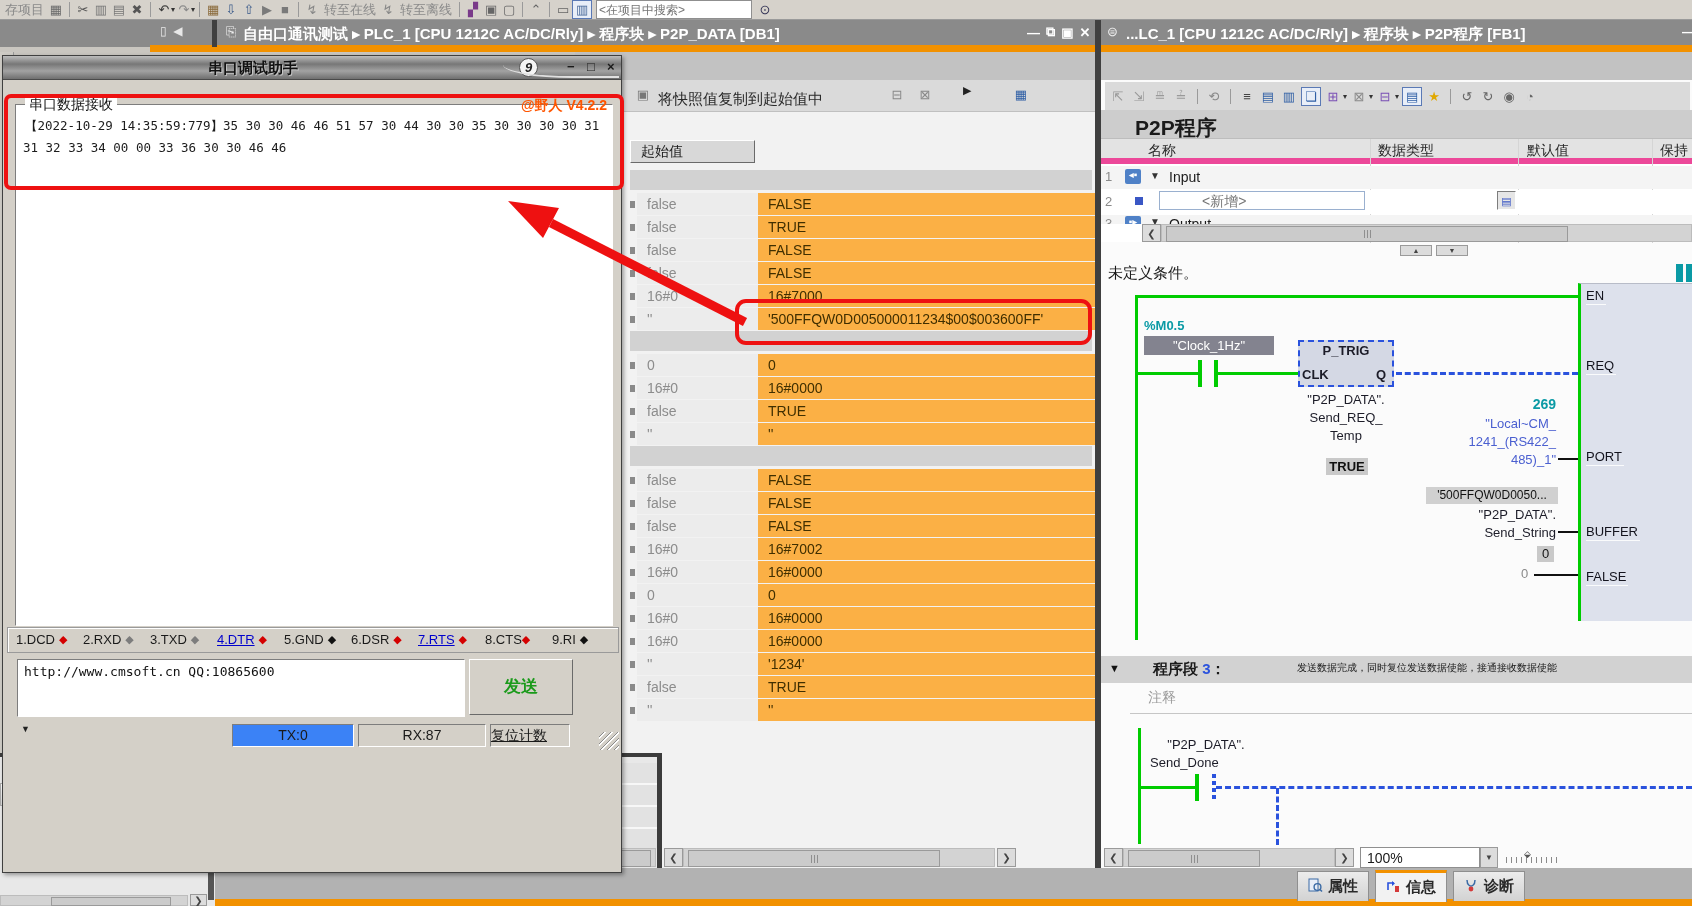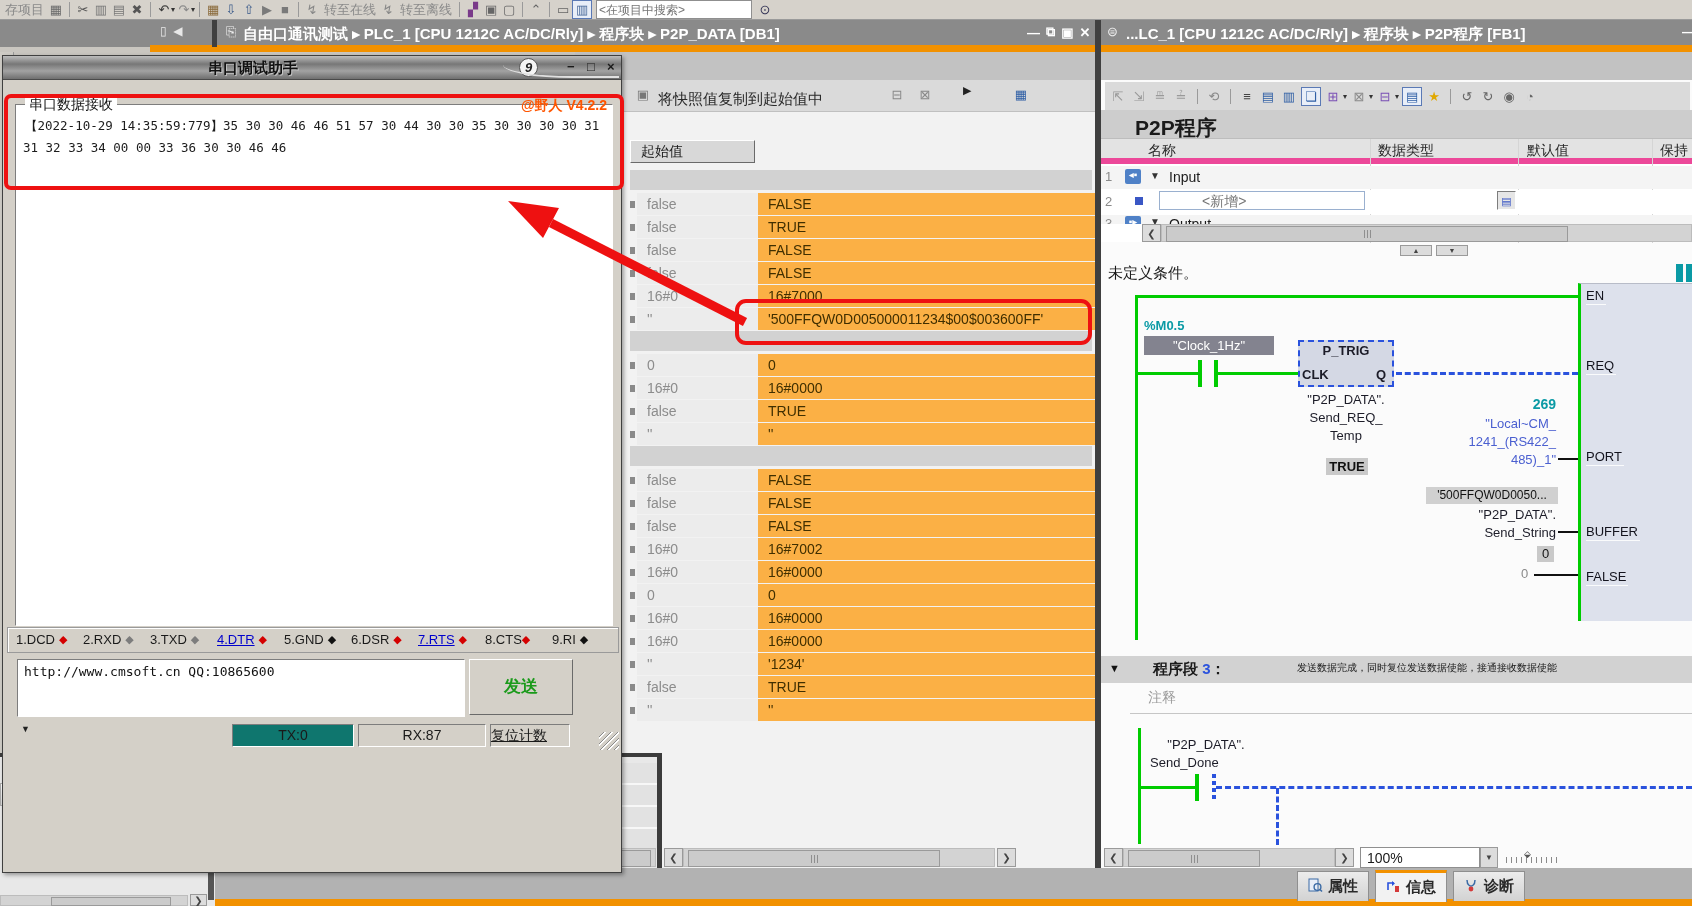--- a/index.html
+++ b/index.html
@@ -501,21 +501,21 @@
           <span style="color: rgb(17, 17, 17); font-size: 11px;">◆</span>
         </div>
       </div>
 
     <div class="a sunken serialfont" style="left:14px;top:603px;width:448px;height:58px;background:#ffffff;font-size:13px;padding:4px 6px;color:#111;">
       <span>http://www.cmsoft.cn QQ:10865600</span>
     </div>
     <div class="a raised" style="left:466px;top:603px;width:104px;height:56px;background:#d4d0c8;text-align:center;line-height:54px;color:#1a9a1a;font-weight:bold;font-size:17px;">发送</div>
 
     <span class="a" style="left:18px;top:668px;font-size:9px;color:#222;">▼</span>
-    <div class="a sunken" style="left:229px;top:668px;width:122px;height:23px;background:#0f766e;text-align:center;line-height:21px;font-size:14px;">TX:0</div>
+    <div class="a sunken" style="left:229px;top:668px;width:122px;height:23px;background:#3b82f6;text-align:center;line-height:21px;font-size:14px;">TX:0</div>
     <div class="a sunken" style="left:355px;top:668px;width:128px;height:23px;background:#d4d0c8;text-align:center;line-height:21px;font-size:14px;">RX:87</div>
     <div class="a sunken" style="left:487px;top:668px;width:80px;height:23px;background:#d4d0c8;line-height:21px;font-size:14px;">
       <span style="text-decoration:underline;">复位计数</span>
     </div>
     <div class="a" style="left:596px;top:676px;width:20px;height:18px;background:repeating-linear-gradient(135deg,transparent 0 3px,#8a8a8a 3px 4px,#ffffff 4px 5px);"></div>
   </div>
 
   <svg class="a" width="1692" height="906" style="left:0;top:0;z-index:50;pointer-events:none;">
     <rect x="6" y="96" width="616" height="92" rx="5" fill="none" stroke="#ee1111" stroke-width="4"></rect>
     <rect x="737" y="301" width="353" height="42" rx="9" fill="none" stroke="#ee1111" stroke-width="4"></rect>

